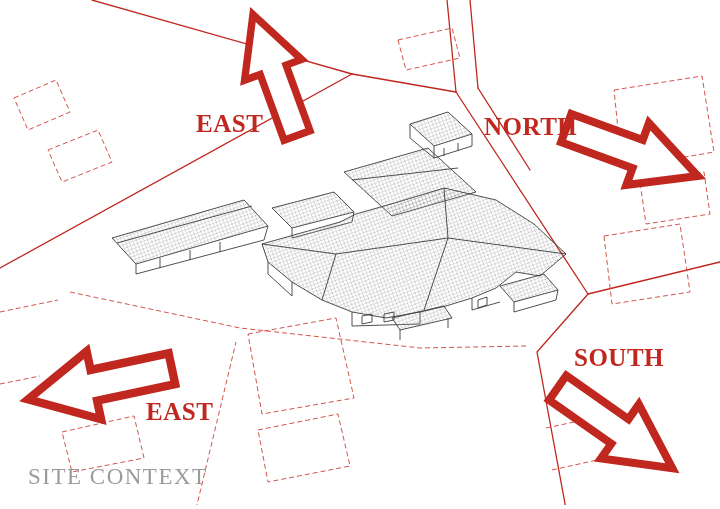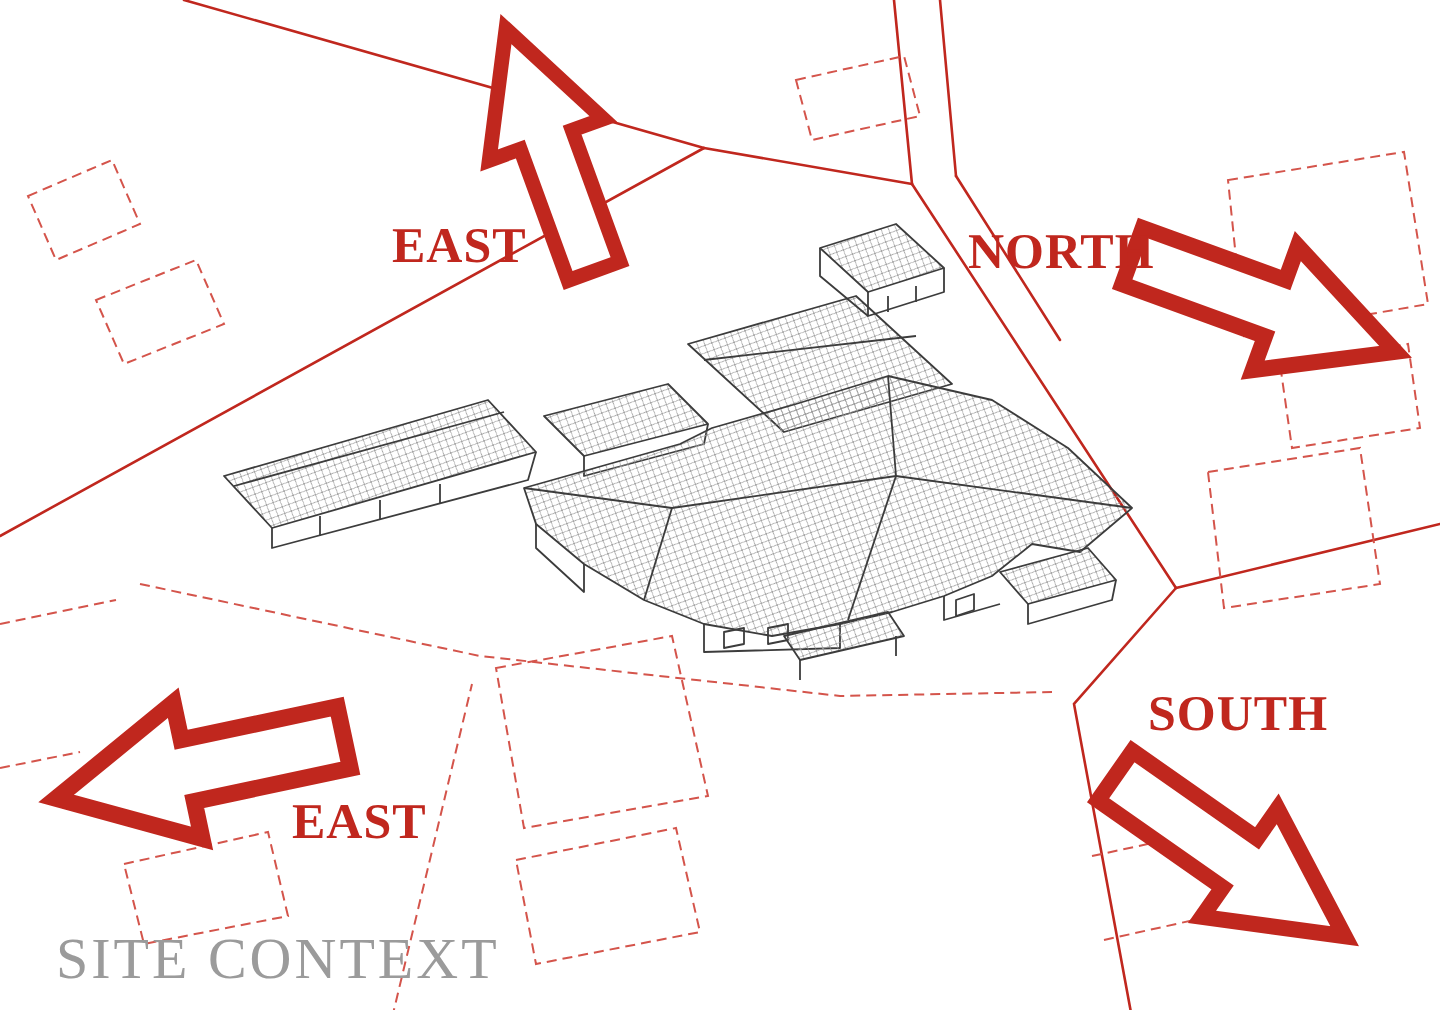--- a/index.html
+++ b/index.html
@@ -10,21 +10,21 @@
   .scene{position:absolute;left:0;top:0;}
   .dir-label{
     position:absolute;font-weight:700;font-size:25px;color:#c0271e;
     letter-spacing:.5px;user-select:none;white-space:nowrap;
   }
   .lbl-east{left:196px;top:110px;}
   .lbl-south{left:484px;top:113px;}
   .lbl-north{left:146px;top:398px;}
   .lbl-west{left:574px;top:344px;}
   .diagram-title{
-    position:absolute;left:28px;top:464px;font-weight:400;font-size:29px;
+    position:absolute;left:28px;top:464px;font-weight:400;font-size:23px;
     color:#9b9b9b;letter-spacing:1.5px;user-select:none;white-space:nowrap;
   }
 </style>
 </head>
 <body>
 
 <div class="stage">
 
   <svg class="scene" width="720" height="509" viewBox="0 0 720 509">
     <defs>

